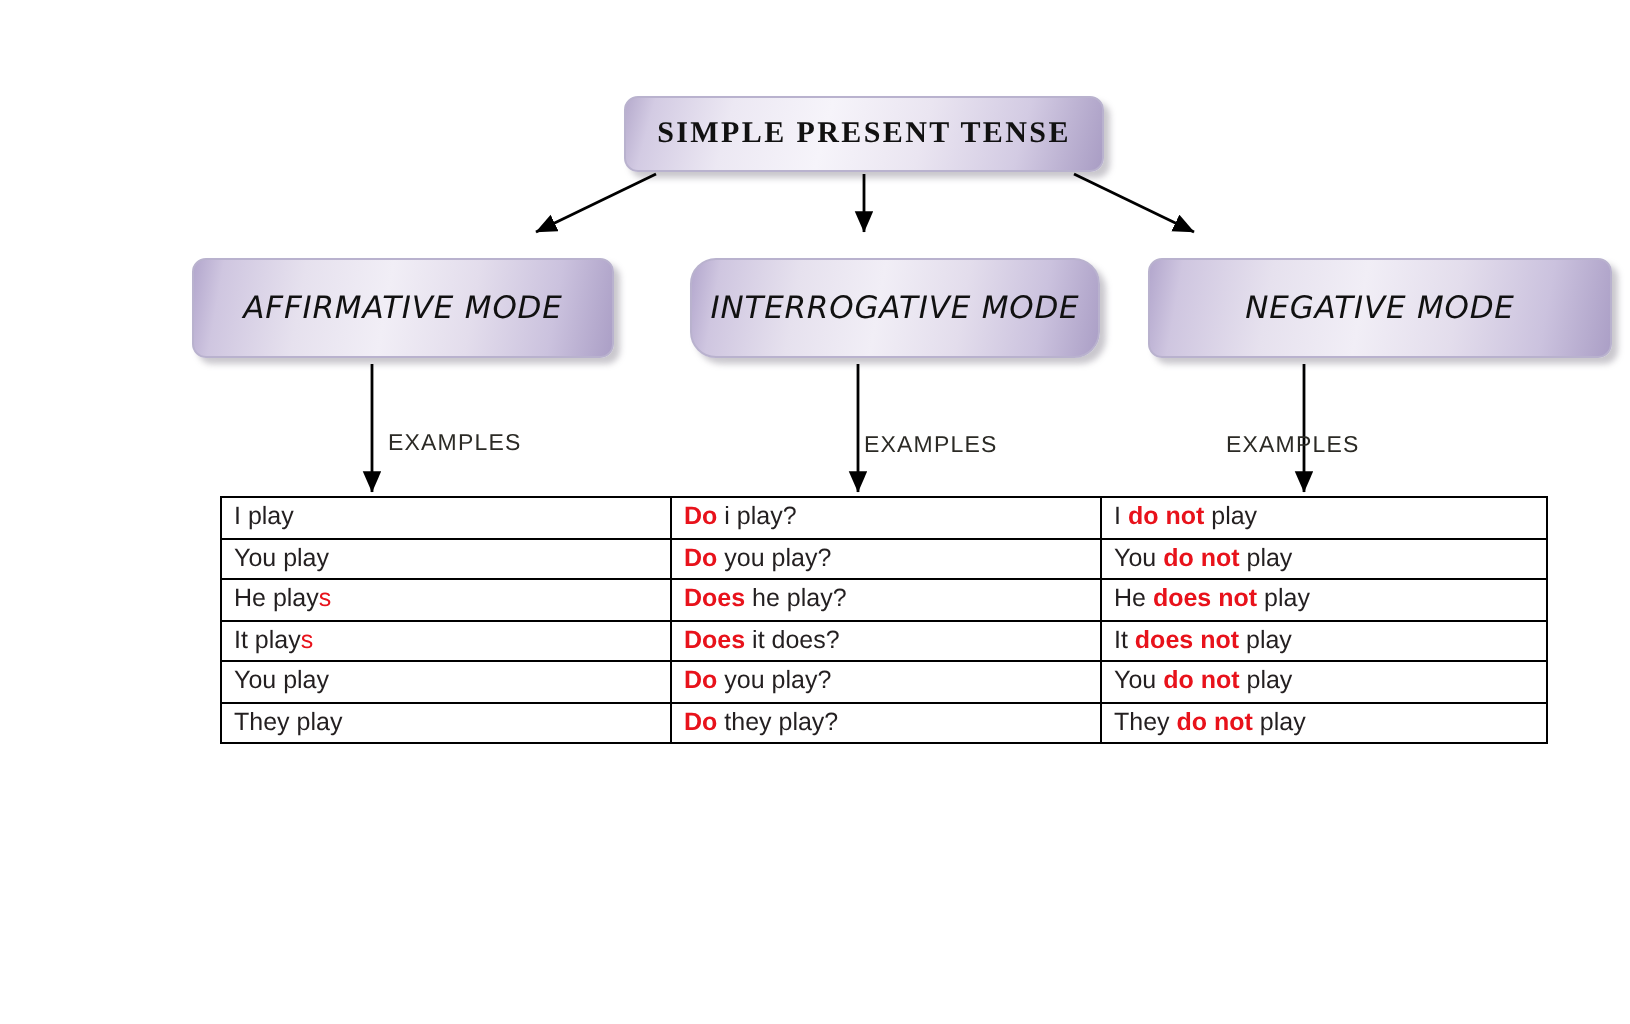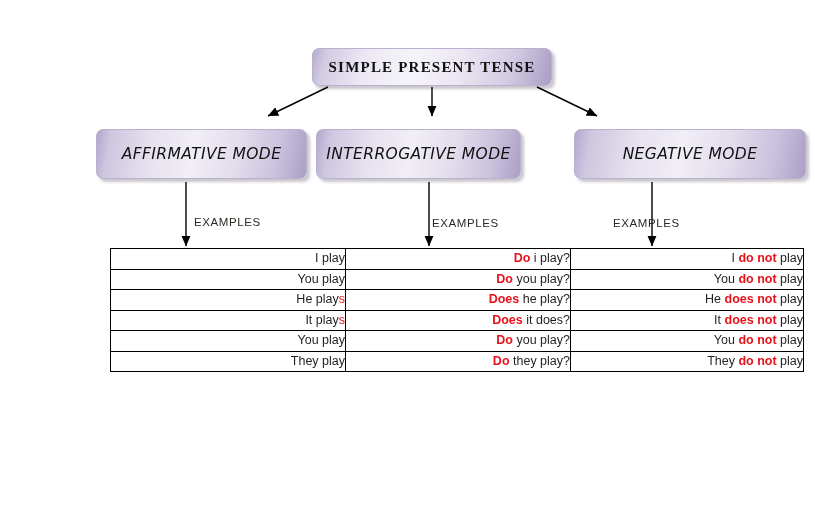--- a/index.html
+++ b/index.html
@@ -62,21 +62,21 @@
     font-size: 15px;
     font-weight: 700;
     letter-spacing: 1.2px;
   }
 
   .mode-node {
     top: 129px;
     height: 50px;
   }
   #mode-affirmative { left: 96px;  width: 211px; }
-  #mode-interrogative { left: 316px; width: 205px; }
+  #mode-interrogative { left: 345px; width: 205px; border-radius: 13px; }
   #mode-negative { left: 574px; width: 232px; }
   .mode-node .node-label {
     font-size: 15.5px;
     font-style: italic;
     font-weight: 400;
     letter-spacing: 0.4px;
     font-family: "DejaVu Sans", sans-serif;
   }
 
   
@@ -107,28 +107,27 @@
     position: absolute;
     left: 110px;
     top: 248px;
     width: 642px;
     border-collapse: collapse;
     table-layout: fixed;
   }
   #examples-table td {
     border: 1px solid #000000;
     height: 19.5px;
-    padding: 0 0 0 16px;
+    padding: 0 0 0 6px;
     font-size: 12.5px;
     color: #231f20;
     vertical-align: middle;
     line-height: 19.5px;
     white-space: nowrap;
     overflow: hidden;
-    text-align: right;
   }
   #examples-table td.col-1 { width: 218px; }
   #examples-table td.col-2 { width: 208px; }
   #examples-table td.col-3 { width: 216px; }
   .hl {
     color: #e8121b;
     font-weight: 700;
   }
   .hl-thin {
     color: #e8121b;

